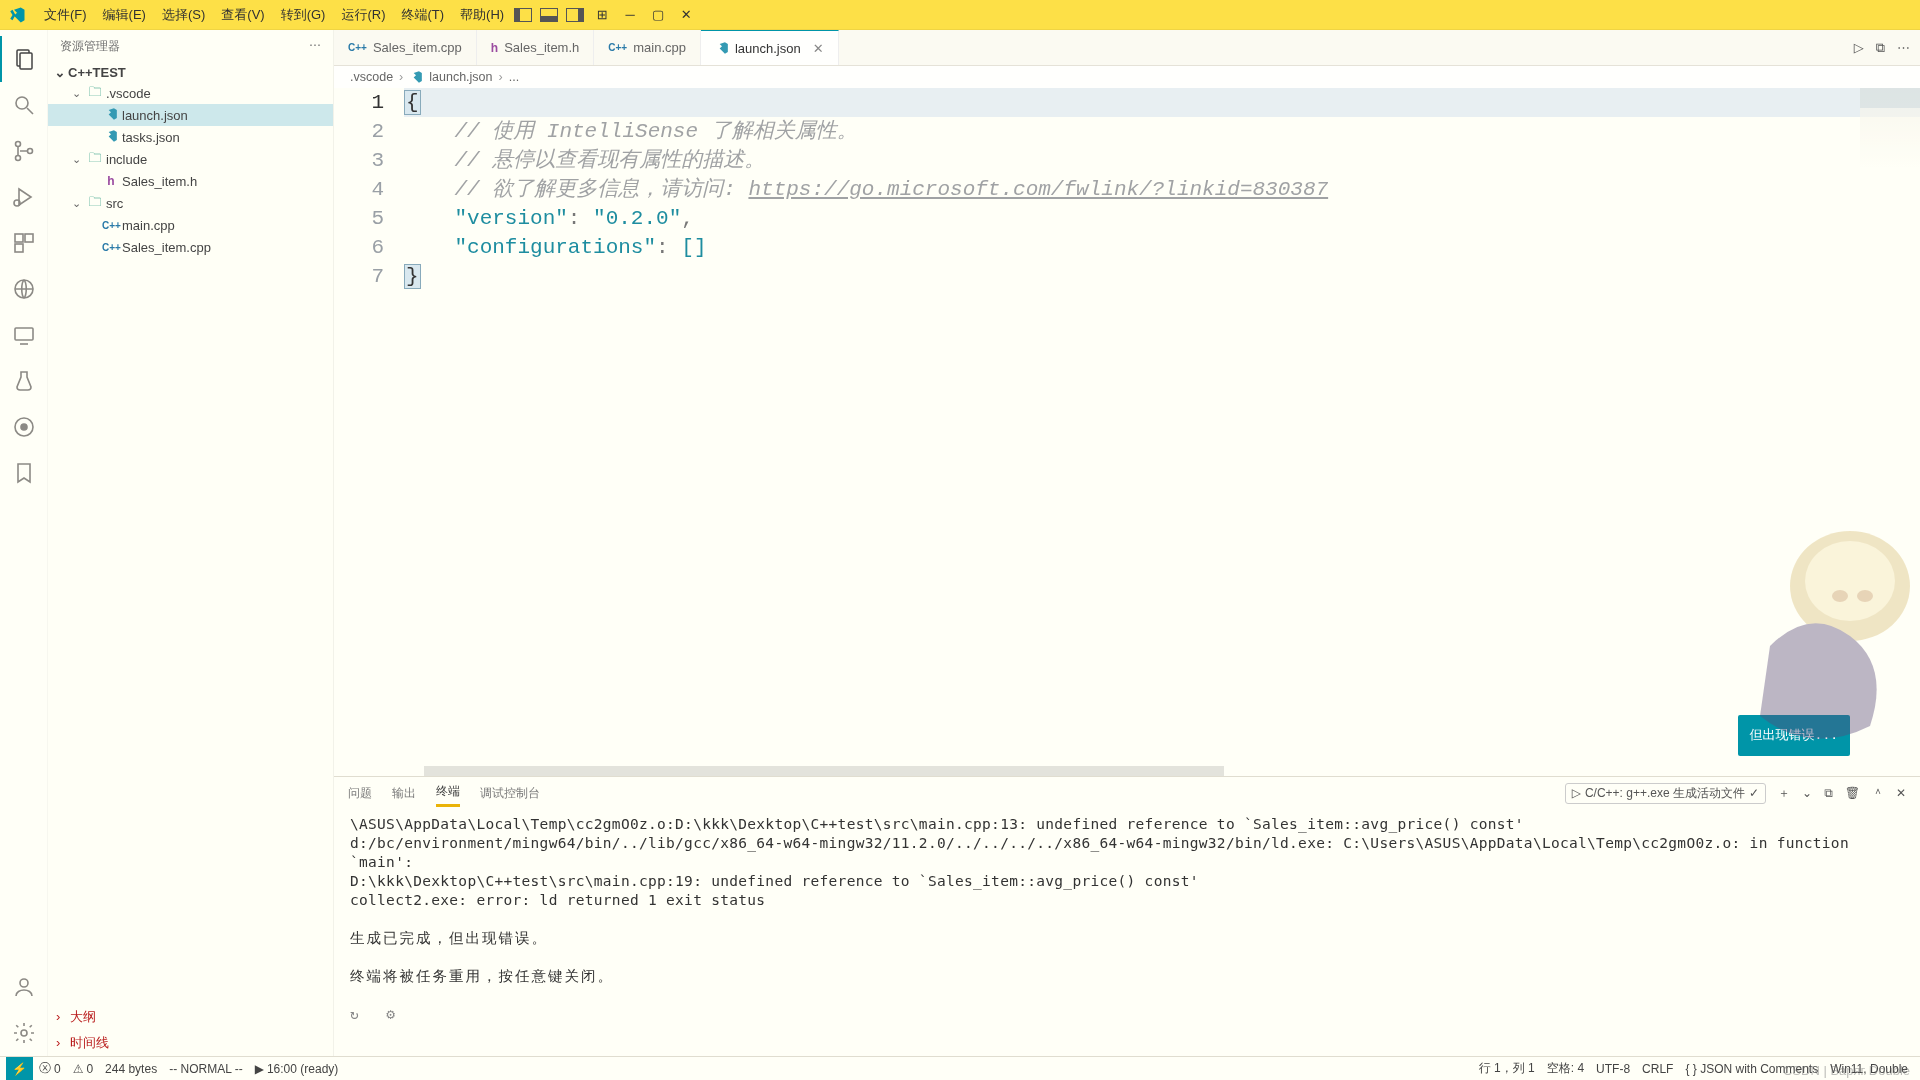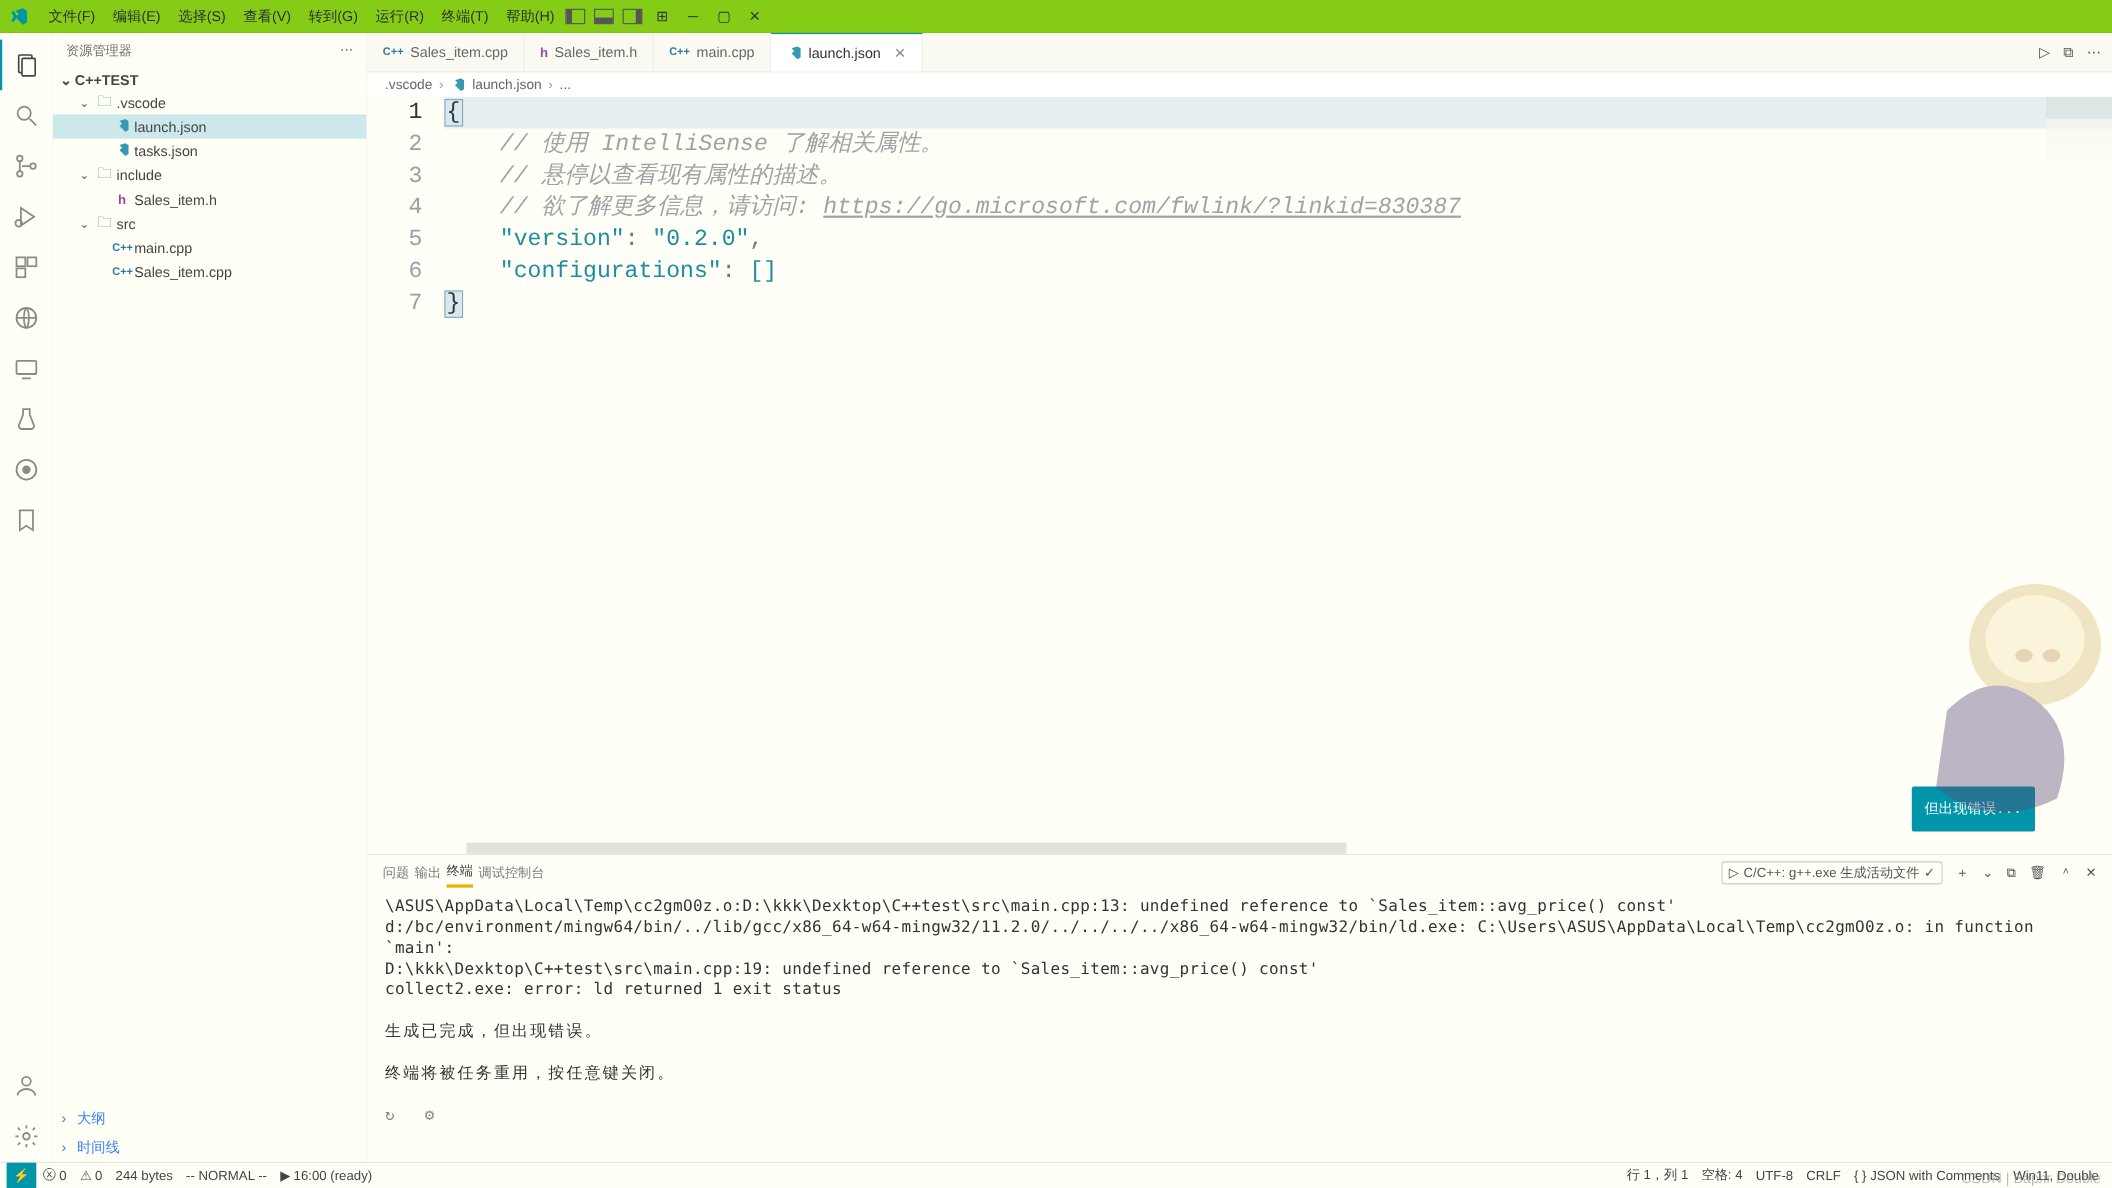--- a/index.html
+++ b/index.html
@@ -1,17 +1,17 @@
 <!DOCTYPE html>
 <html><head>
 <meta charset="utf-8">
 <style>
 * { margin: 0; padding: 0; box-sizing: border-box; }
 body { font-family: "Segoe UI", "Microsoft YaHei", sans-serif; font-size: 13px; color: #333; background: #fffff7; overflow: hidden; height: 1080px; width: 1920px; }
-.titlebar { height: 30px; background: #84cc16; display: flex; align-items: center; padding: 0 8px; border-bottom: 1px solid rgba(0,0,0,0.05); }
+.titlebar { height: 30px; background: #fde047; display: flex; align-items: center; padding: 0 8px; border-bottom: 1px solid rgba(0,0,0,0.05); }
 .titlebar .logo { width: 18px; height: 18px; margin-right: 10px; }
 .titlebar .menu-item { padding: 2px 8px; font-size: 13px; cursor: pointer; color: #313131; }
 .titlebar .title { flex: 1; text-align: center; font-size: 13px; color: #333; }
 .titlebar .win-controls { display: flex; gap: 4px; align-items: center; }
 .win-btn { width: 24px; height: 24px; display: flex; align-items: center; justify-content: center; cursor: pointer; }
 .layout-btn { width: 18px; height: 14px; border: 1px solid #555; display: inline-block; margin: 0 2px; position: relative; }
 .layout-btn.left::before { content: ""; position: absolute; left: 0; top: 0; width: 5px; height: 100%; background: #555; }
 .layout-btn.bottom::before { content: ""; position: absolute; left: 0; bottom: 0; width: 100%; height: 5px; background: #555; }
 .layout-btn.right::before { content: ""; position: absolute; right: 0; top: 0; width: 5px; height: 100%; background: #555; }
 .main-row { display: flex; height: calc(100% - 30px - 24px); }
@@ -30,21 +30,21 @@
 .tree-item { display: flex; align-items: center; padding: 2px 0 2px 24px; cursor: pointer; color: #444; height: 22px; }
 .tree-item.depth2 { padding-left: 40px; }
 .tree-item .chev { width: 14px; font-size: 11px; color: #666; }
 .tree-item .ficon { display: inline-block; width: 18px; text-align: center; margin-right: 2px; }
 .tree-item.selected { background: #cde8eb; }
 .folder-icon { color: #2a9a80; }
 .file-cpp { color: #2a7aa8; font-weight: bold; font-size: 10px; }
 .file-h { color: #9a4ba0; font-weight: bold; font-size: 12px; }
 .file-json { color: #349ab3; }
 .outline-section { margin-top: auto; }
-.outline-item { padding: 4px 8px; color: #3b82f6; cursor: pointer; font-size: 13px; }
+.outline-item { padding: 4px 8px; color: #b91c1c; cursor: pointer; font-size: 13px; }
 .outline-item .chev { display: inline-block; width: 14px; }
 .editor-area { flex: 1; display: flex; flex-direction: column; min-width: 0; }
 .tabbar { display: flex; align-items: center; height: 36px; background: #fbfaf2; border-bottom: 1px solid #e5e2d8; }
 .tab { display: flex; align-items: center; padding: 0 14px; height: 100%; border-right: 1px solid #eee; color: #666; cursor: pointer; gap: 6px; font-size: 13px; }
 .tab.active { background: #fffffd; color: #333; border-top: 1px solid #0095a8; }
 .tab .close { margin-left: 6px; color: #888; }
 .tab-actions { margin-left: auto; display: flex; gap: 12px; padding-right: 10px; color: #555; }
 .breadcrumbs { padding: 4px 16px; font-size: 12.5px; color: #666; display: flex; align-items: center; gap: 6px; background: #fffffd; }
 .breadcrumbs .sep { color: #999; }
 .code-area { flex: 1; display: flex; font-family: "Consolas", "Courier New", monospace; font-size: 21px; line-height: 29px; position: relative; background: #fffff7; overflow: hidden; }
@@ -61,21 +61,21 @@
 .tok-punct { color: #777; }
 .tok-bracket { color: #1e8da0; }
 .tok-url { color: #a0a2a4; font-style: italic; text-decoration: underline; }
 .match-brace { border: 1px solid #8ab; background: #d9e8ef; padding: 0 1px; }
 .minimap { position: absolute; right: 0; top: 0; width: 60px; height: 100%; background: linear-gradient(#f6f3e8, #fffff7 80px); opacity: 0.6; }
 .minimap .mm-view { position: absolute; top: 0; left: 0; right: 0; height: 20px; background: rgba(120,160,180,0.25); }
 .add-config-btn { position: absolute; bottom: 10px; right: 70px; background: #0095a8; color: #fff; padding: 6px 12px; font-size: 13px; cursor: pointer; border-radius: 2px; }
 .hscroll { height: 10px; background: #fffff7; position: relative; }
 .hscroll .thumb { position: absolute; left: 90px; top: 0; height: 100%; width: 800px; background: rgba(100,100,100,0.18); }
 .panel { height: 280px; border-top: 1px solid #e0ddd0; display: flex; flex-direction: column; background: #fffff7; }
-.panel-tabs { display: flex; align-items: center; height: 32px; padding: 0 14px; gap: 5px; font-size: 12px; color: #7a7a7a; text-align: center; }
+.panel-tabs { display: flex; align-items: center; height: 32px; padding: 0 14px; gap: 20px; font-size: 12px; color: #7a7a7a; text-align: center; }
 .panel-tab { cursor: pointer; padding: 4px 0; }
 .panel-tab.active { color: #404040; border-bottom: 3px solid #eab308; }
 .panel-tabs .right { margin-left: auto; display: flex; align-items: center; gap: 12px; color: #555; font-size: 12px; }
 .task-label { border: 1px solid #ccc; padding: 1px 6px; border-radius: 3px; display: flex; align-items: center; gap: 4px; }
 .terminal-body { flex: 1; padding: 6px 16px; font-family: "NSimSun", Consolas, monospace; font-size: 14.5px; line-height: 19px; color: #333; white-space: pre-wrap; overflow: hidden; letter-spacing: 0.3px; }
 .terminal-body .cn { font-family: Liberation Serif, serif; letter-spacing: 2px; }
 .statusbar { height: 24px; background: #fffff7; border-top: 1px solid #e0ddd0; display: flex; align-items: center; font-size: 12px; color: #444; padding: 0 6px; }
 .statusbar .sb-item { padding: 0 6px; display: flex; align-items: center; gap: 3px; cursor: pointer; }
 .statusbar .remote { background: #0095a8; color: #fff; height: 100%; display: flex; align-items: center; padding: 0 6px; }
 .statusbar .spacer { flex: 1; }

